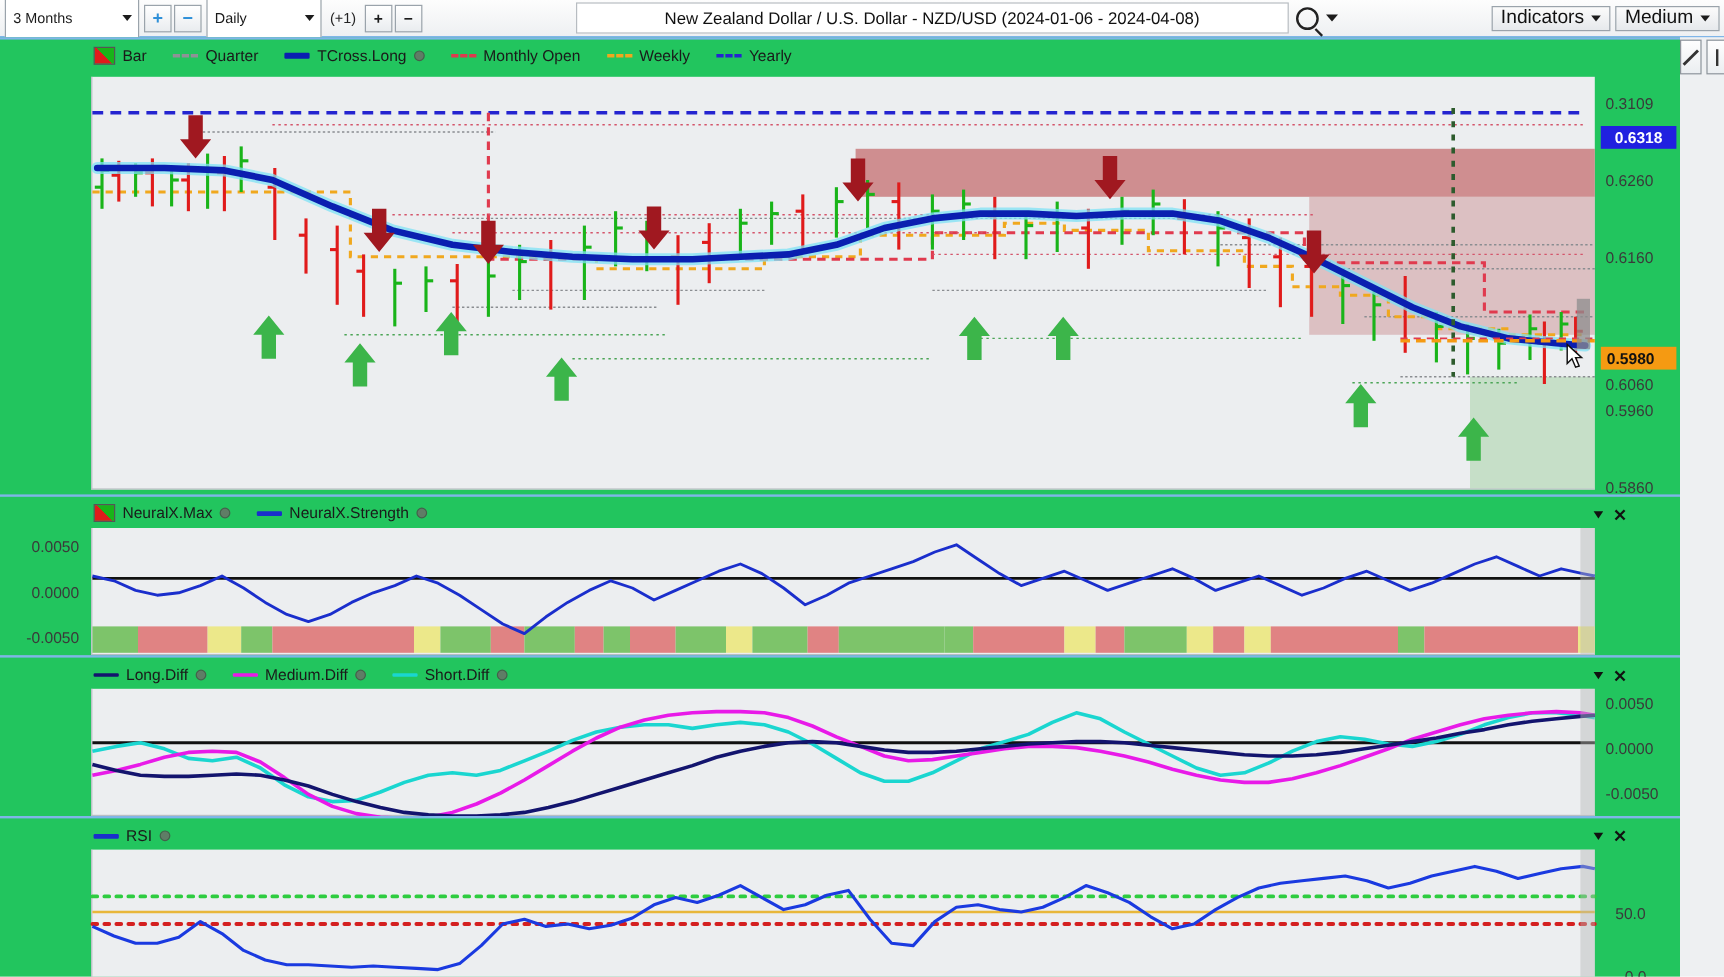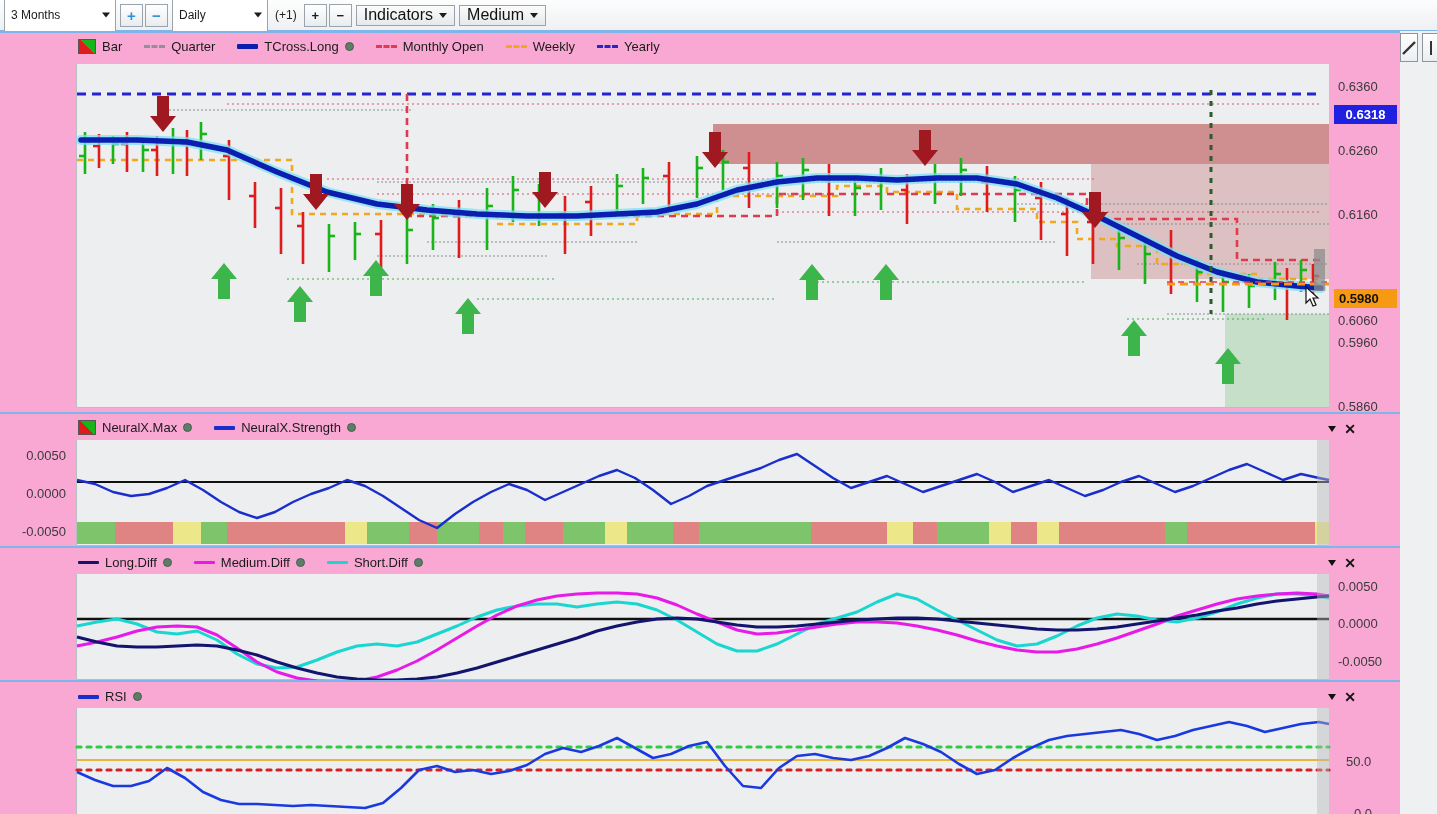--- a/index.html
+++ b/index.html
@@ -31,21 +31,21 @@
   .rbtn .caret{width:0;height:0;border-left:4px solid transparent;border-right:4px solid transparent;border-top:5px solid #1c1c1c;}
 
   
   .rail{position:absolute;right:0;top:33px;width:37px;display:flex;flex-direction:row;align-items:center;gap:4px;}
   .tool{width:30px;height:27px;border:1px solid #8d949b;background:linear-gradient(#fefefe,#ebeef1);
     display:flex;align-items:center;justify-content:center;}
   .tool svg{display:block;}
   .tooltxt{font-size:11px;font-weight:bold;letter-spacing:-.5px;color:#222;border-bottom:1px solid #222;}
 
   
-  .panel{position:absolute;left:0;background:#f9a8d4;}
+  .panel{position:absolute;left:0;background:#22c55e;}
   .panel-top-line{position:absolute;left:0;right:0;top:0;height:2px;background:#7fb5e8;}
   .legend{position:absolute;left:78px;display:flex;align-items:center;gap:22px;font-size:13px;color:#1a1a1a;white-space:nowrap;}
   .lg{display:flex;align-items:center;gap:6px;}
   .swatch-bar{width:16px;height:13px;background:
       linear-gradient(45deg,#e01b1b 0 50%,#19b419 50% 100%);border:1px solid #555;}
   .swatch-solid{width:21px;height:4px;border-radius:1px;}
   .swatch-dash{width:21px;height:0;border-top:3px dashed;}
   .dot{width:7px;height:7px;border-radius:50%;background:#5f7d66;border:1px solid #44604b;}
   .panel-ctl{position:absolute;right:44px;display:flex;align-items:center;gap:8px;}
   .ctl-caret{width:0;height:0;border-left:4px solid transparent;border-right:4px solid transparent;border-top:6px solid #111;}
@@ -82,20 +82,27 @@
     <div class="combo w2">
       <span>Daily</span>
       <span class="caret"></span>
     </div>
     <div class="paren">(+1)</div>
     <div class="plusminus">
       <div class="sqbtn dark">+</div>
       <div class="sqbtn dark">−</div>
     </div>
 
+    <div class="titlewrap">
+      <div class="titlebox">
+        <span>New Zealand Dollar / U.S. Dollar - NZD/USD (2024-01-06 - 2024-04-08)</span>
+      </div>
+      <div class="magnifier"></div>
+      <div class="mini-caret"></div>
+    </div>
 
     <div class="rbtn">
       <span>Indicators</span>
       <span class="caret"></span>
     </div>
     <div class="rbtn">
       <span>Medium</span>
       <span class="caret"></span>
     </div>
   </div>
@@ -389,21 +396,21 @@
       </svg>
 
       <div class="cursor" style="left:1228px;top:222px;">
         <svg width="16" height="22">
             <path d="M1 1 L1 17 L5 13 L8 20 L11 19 L8 12 L13 12 Z" fill="#fff" stroke="#111" stroke-width="1.2"></path>
           </svg>
       </div>
     </div>
 
     <div class="ylabels" style="left:1334px;top:33px;width:60px;height:343px;">
-      <div class="ylab" style="top:15px;left:4px;">0.6360</div>
+      <div class="ylab" style="top:15px;left:4px;">0.3109</div>
       <div class="ylab" style="top:79px;left:4px;">0.6260</div>
       <div class="ylab" style="top:143px;left:4px;">0.6160</div>
       <div class="ylab" style="top:207px;left:4px;margin-top:42px;">0.6060</div>
       <div class="ylab" style="top:271px;left:4px;">0.5960</div>
       <div class="ylab" style="top:335px;left:4px;">0.5860</div>
     </div>
 
     <div class="pricetag tag-blue" style="left:1334px;top:74px;width:63px;text-align:center;">0.6318</div>
     <div class="pricetag tag-orange" style="left:1334px;top:258px;width:63px;">0.5980</div>
 

